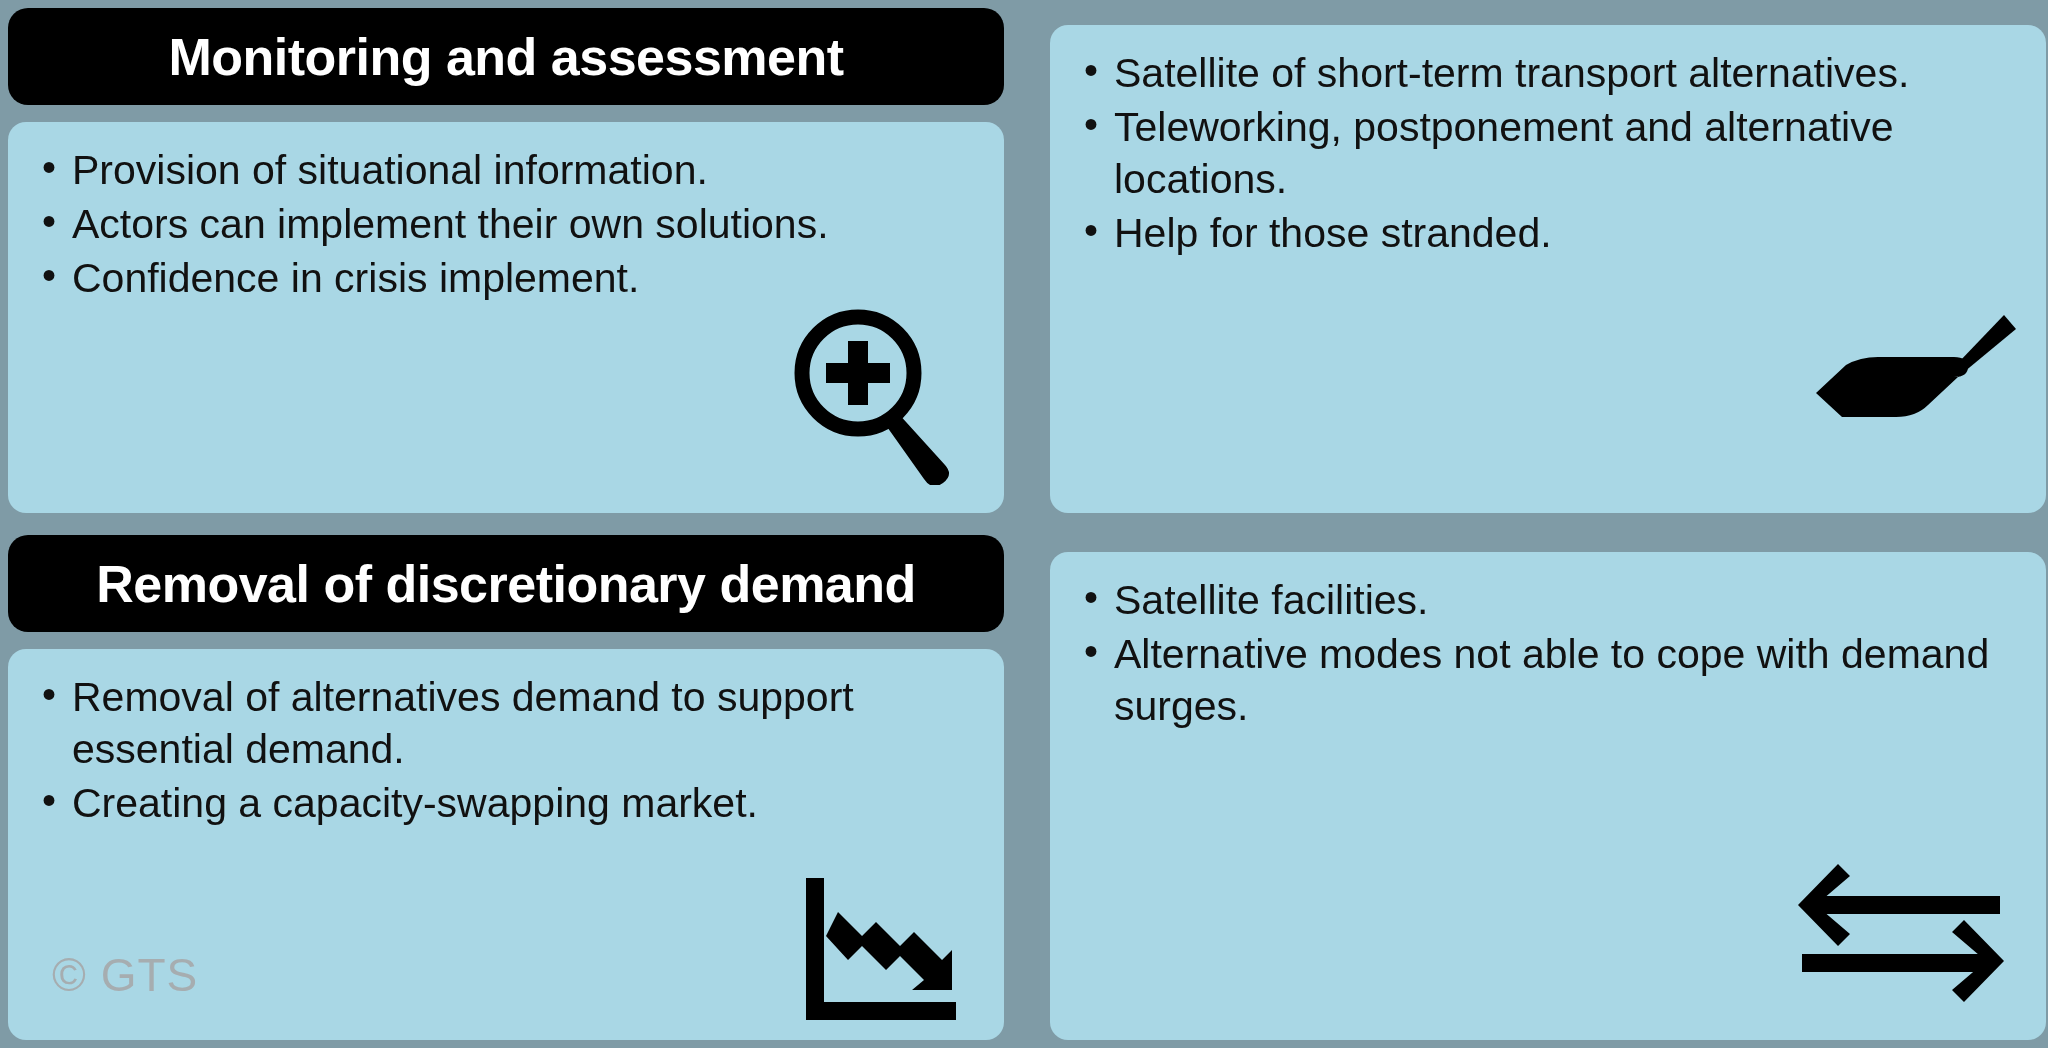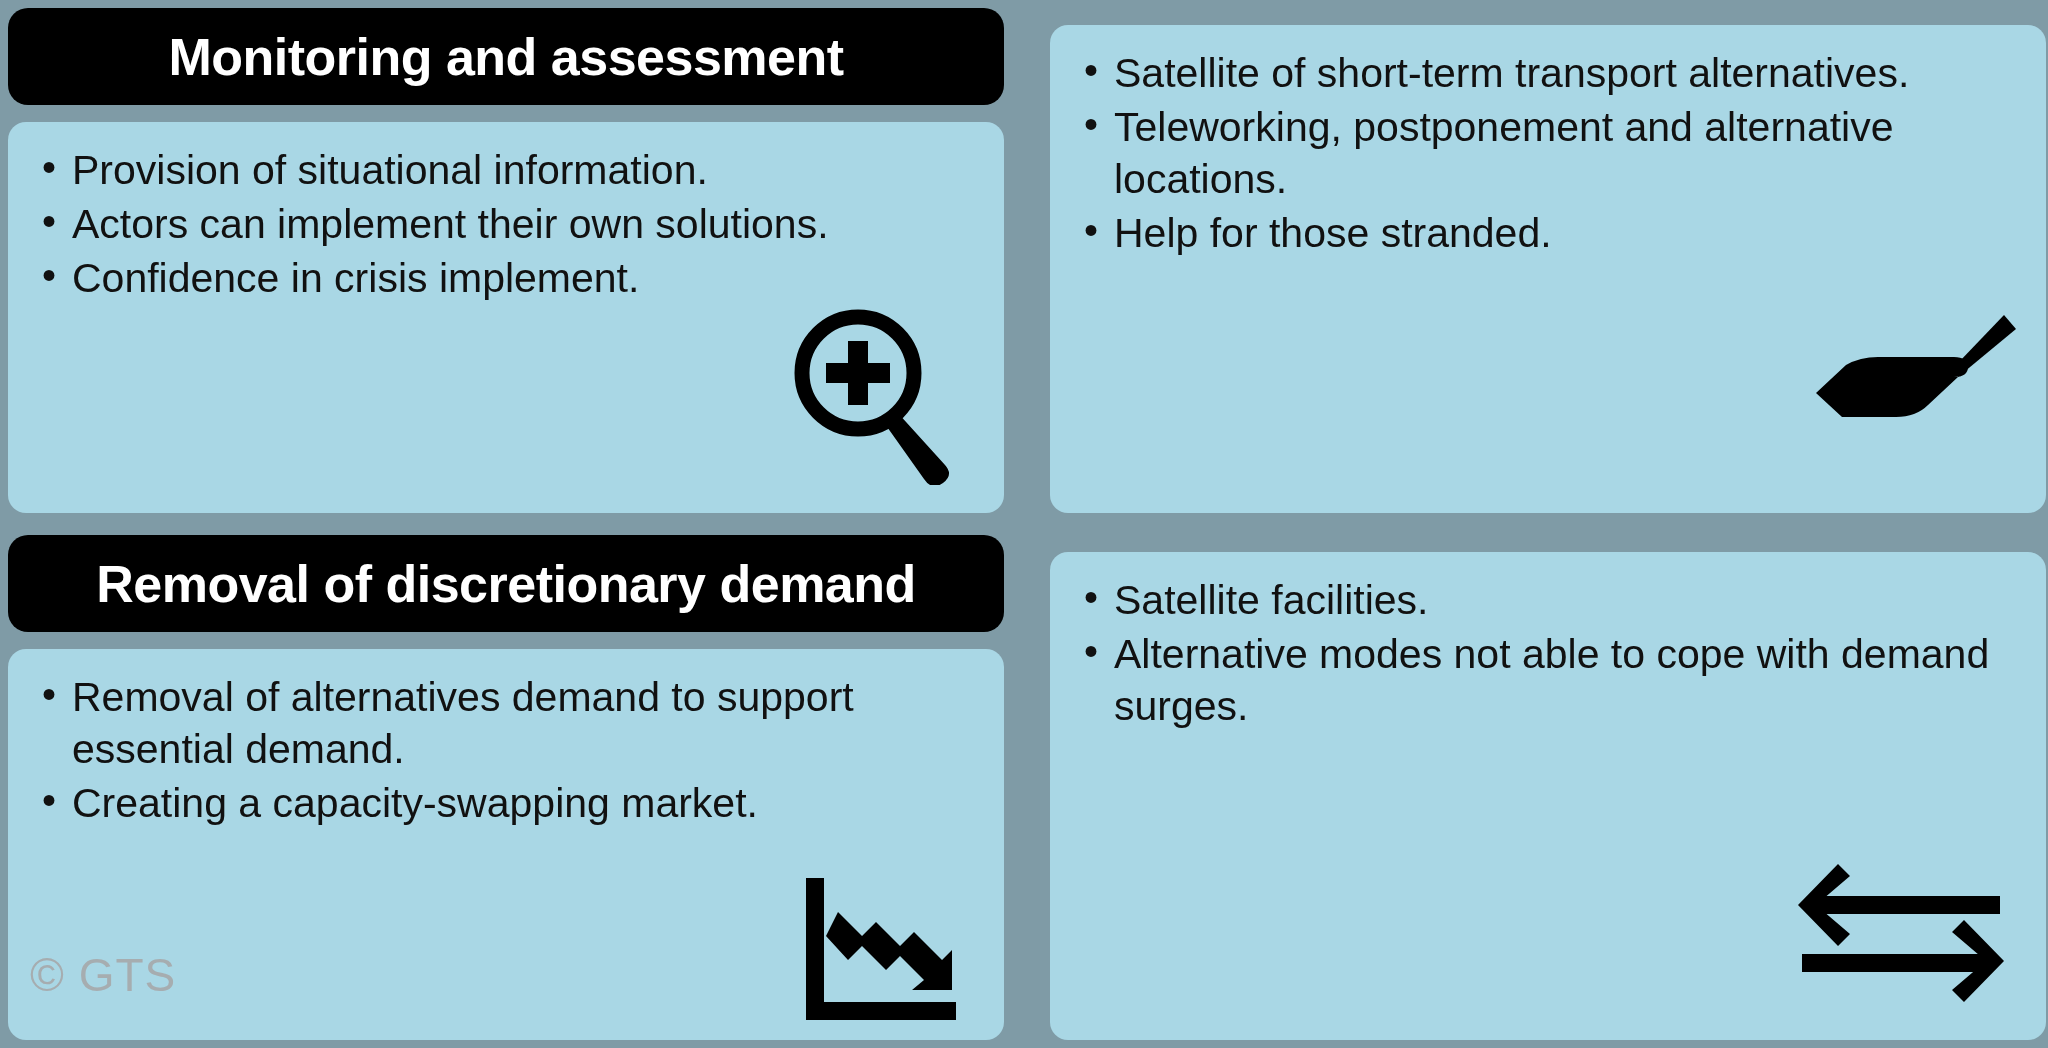--- a/index.html
+++ b/index.html
@@ -109,21 +109,21 @@
   .icon svg { display: block; }
 
   .icon-magnifier { right: 34px;  bottom: 28px; width: 180px; height: 180px; }
   .icon-hand      { right: 28px;  bottom: 70px; width: 210px; height: 130px; }
   .icon-chart     { right: 34px;  bottom: 6px;  width: 170px; height: 160px; }
   .icon-swap      { right: 40px;  bottom: 32px; width: 210px; height: 150px; }
 
   
   .watermark {
     position: absolute;
-    left: 22px;
+    left: 44px;
     bottom: 38px;
     font-family: "Liberation Sans", sans-serif;
     font-size: 46px;
     color: #a6adb0;
     letter-spacing: 1px;
     z-index: 3;
     user-select: none;
   }
 </style>
 </head>

